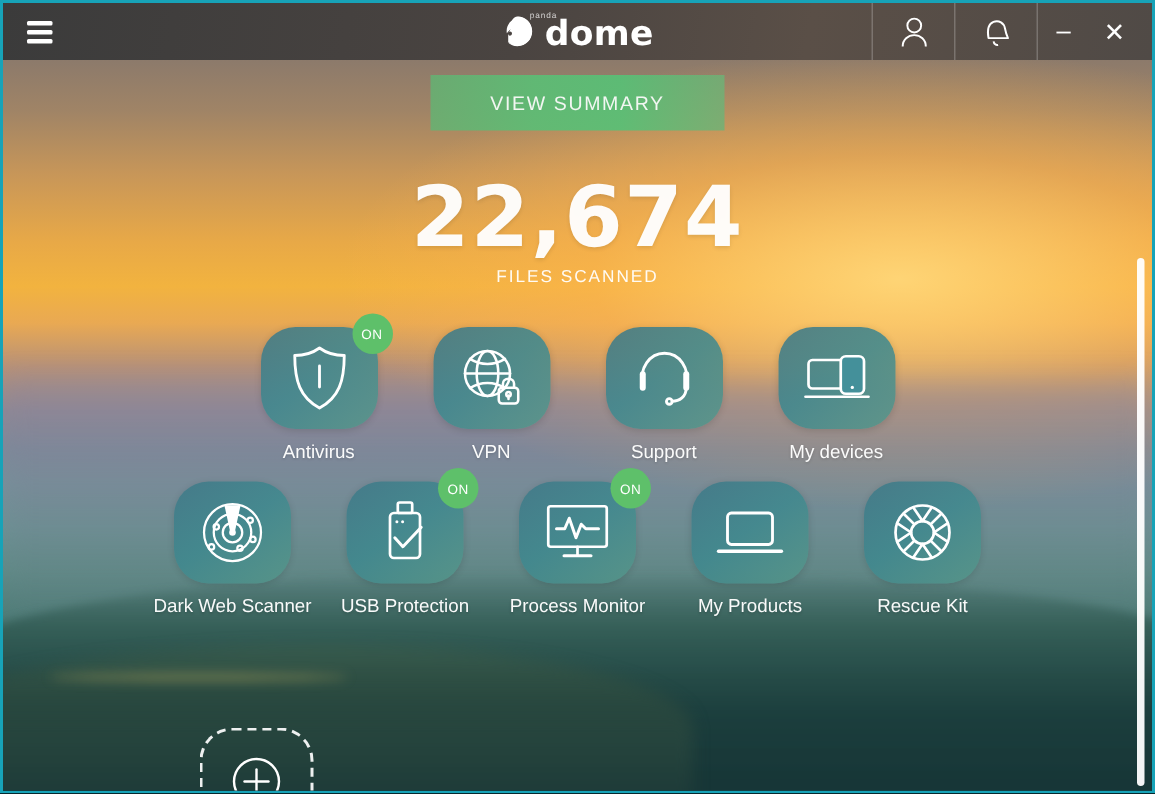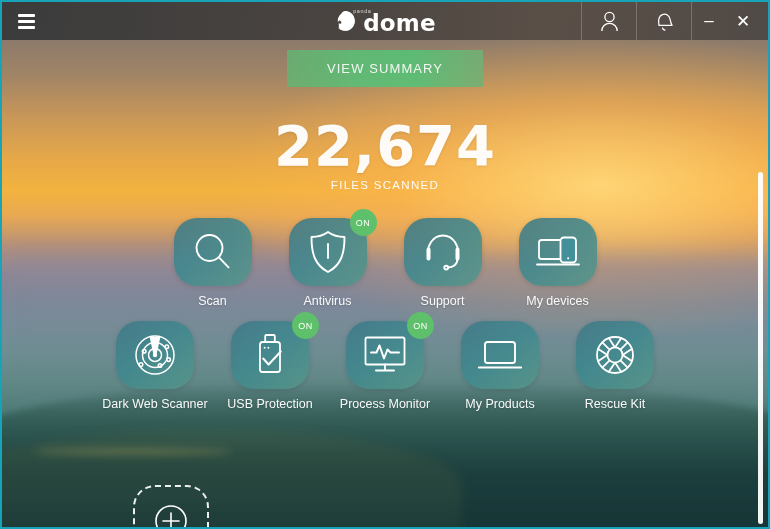--- a/index.html
+++ b/index.html
@@ -300,45 +300,52 @@
 
     <button id="view-summary">VIEW SUMMARY</button>
 
     <div id="count">22,674</div>
     <div id="count-label">FILES SCANNED</div>
 
     <div id="grid">
 
       <div class="row">
 
-        <div class="cell">
-          <div class="tile">
-            <span>
-              <svg width="46" height="46" viewBox="0 0 46 46" fill="none" stroke="#ffffff" stroke-width="1.9" stroke-linecap="round">
-                <circle cx="19.5" cy="19" r="13"></circle>
-                <line x1="29.2" x2="38.5" y1="28.6" y2="38.4"></line>
-              </svg>
-            </span>
-          </div>
-          <div class="tile-label">Scan</div>
-        </div>
 
         <div class="cell">
           <div class="tile">
             <span>
               <svg width="44" height="46" viewBox="0 0 44 46" fill="none" stroke="#ffffff" stroke-width="1.9" stroke-linejoin="round" stroke-linecap="round">
                 <path d="M22 3 C16.5 7 10 8 5.5 8 C5.5 25 9 36 22 43 C35 36 38.5 25 38.5 8 C34 8 27.5 7 22 3 Z"></path>
                 <line x1="22" y1="15" x2="22" y2="29"></line>
               </svg>
             </span>
             <span class="badge">ON</span>
           </div>
           <div class="tile-label">Antivirus</div>
         </div>
 
+        <div class="cell">
+          <div class="tile">
+            <span>
+              <svg width="48" height="48" viewBox="0 0 48 48" fill="none" stroke="#ffffff" stroke-width="1.7" stroke-linecap="round">
+                <circle cx="21" cy="21" r="15"></circle>
+                <ellipse cx="21" cy="21" rx="7.2" ry="15"></ellipse>
+                <line x1="6" y1="21" x2="36" y2="21"></line>
+                <path d="M9.3 11.3 C13 13.6 17 14.7 21 14.7 C25 14.7 29 13.6 32.7 11.3"></path>
+                <path d="M9.3 30.7 C13 28.4 17 27.3 21 27.3 C25 27.3 29 28.4 32.7 30.7"></path>
+                <rect x="28.5" y="30.5" width="13" height="10.5" rx="2.3" fill="none"></rect>
+                <path d="M31.3 30.5 L31.3 27.8 C31.3 25.9 32.8 24.5 35 24.5 C37.2 24.5 38.7 25.9 38.7 27.8 L38.7 30.5"></path>
+                <circle cx="35" cy="34.8" r="1.5"></circle>
+                <line x1="35" y1="35.6" x2="35" y2="38"></line>
+              </svg>
+            </span>
+          </div>
+          <div class="tile-label">VPN</div>
+        </div>
 
         <div class="cell">
           <div class="tile">
             <span>
               <svg width="44" height="46" viewBox="0 0 44 46" fill="none" stroke="#ffffff" stroke-width="1.9" stroke-linecap="round">
                 <path d="M7.5 28 C5 16.5 12 6.5 22 6.5 C32 6.5 39 16.5 36.5 28"></path>
                 <path d="M7.5 20.5 L7.5 29.5" stroke-width="4"></path>
                 <path d="M36.5 20.5 L36.5 29.5" stroke-width="4"></path>
                 <path d="M36.5 29.5 C36.5 35.5 32 38.5 27 38.5"></path>
                 <circle cx="25.2" cy="38.6" r="1.9"></circle>

